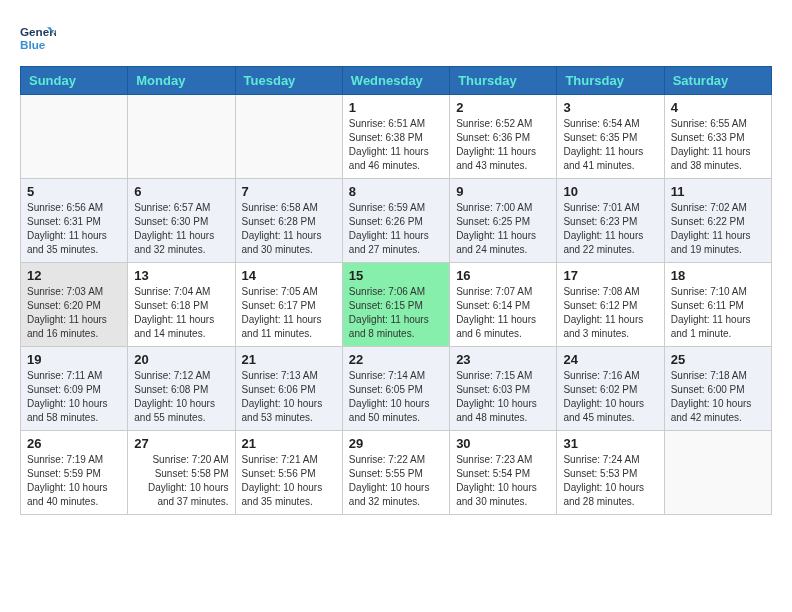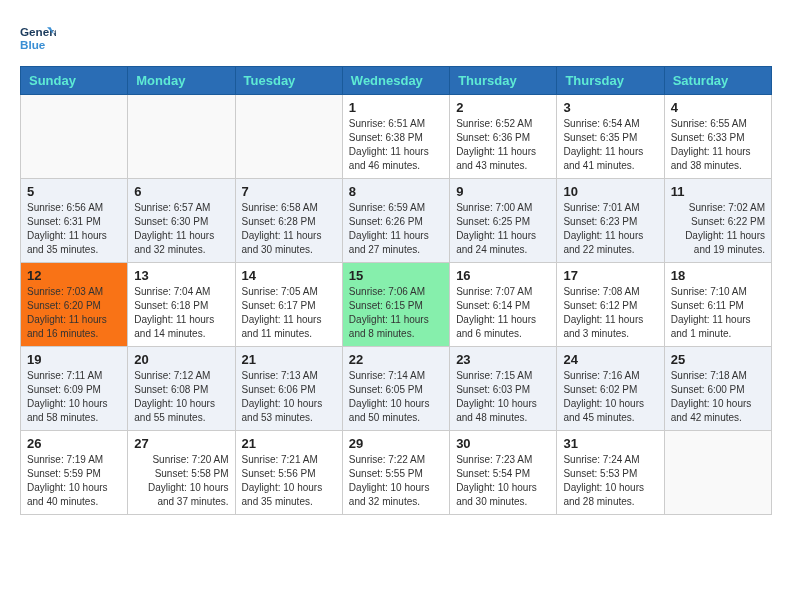--- a/index.html
+++ b/index.html
@@ -175,28 +175,28 @@
         </td>
         <td style="background: rgb(238, 242, 248);">
           <span class="day-num">10</span>
           <div class="day-info" style="white-space: pre-line;">Sunrise: 7:01 AM
 Sunset: 6:23 PM
 Daylight: 11 hours
 and 22 minutes.</div>
         </td>
         <td style="background: rgb(238, 242, 248);">
           <span class="day-num">11</span>
-          <div class="day-info" style="white-space: pre-line; text-align: right;">Sunrise: 7:02 AM
+          <div class="day-info" style="white-space: pre-line;">Sunrise: 7:02 AM
 Sunset: 6:22 PM
 Daylight: 11 hours
 and 19 minutes.</div>
         </td>
       </tr>
       <tr>
-        <td style="background: #f97316; margin-top: 17px;">
+        <td style="background: #e5e5e5; margin-top: 17px;">
           <span class="day-num">12</span>
           <div class="day-info" style="white-space: pre-line;">Sunrise: 7:03 AM
 Sunset: 6:20 PM
 Daylight: 11 hours
 and 16 minutes.</div>
         </td>
         <td style="background: rgb(255, 255, 255);">
           <span class="day-num">13</span>
           <div class="day-info" style="white-space: pre-line;">Sunrise: 7:04 AM
 Sunset: 6:18 PM

